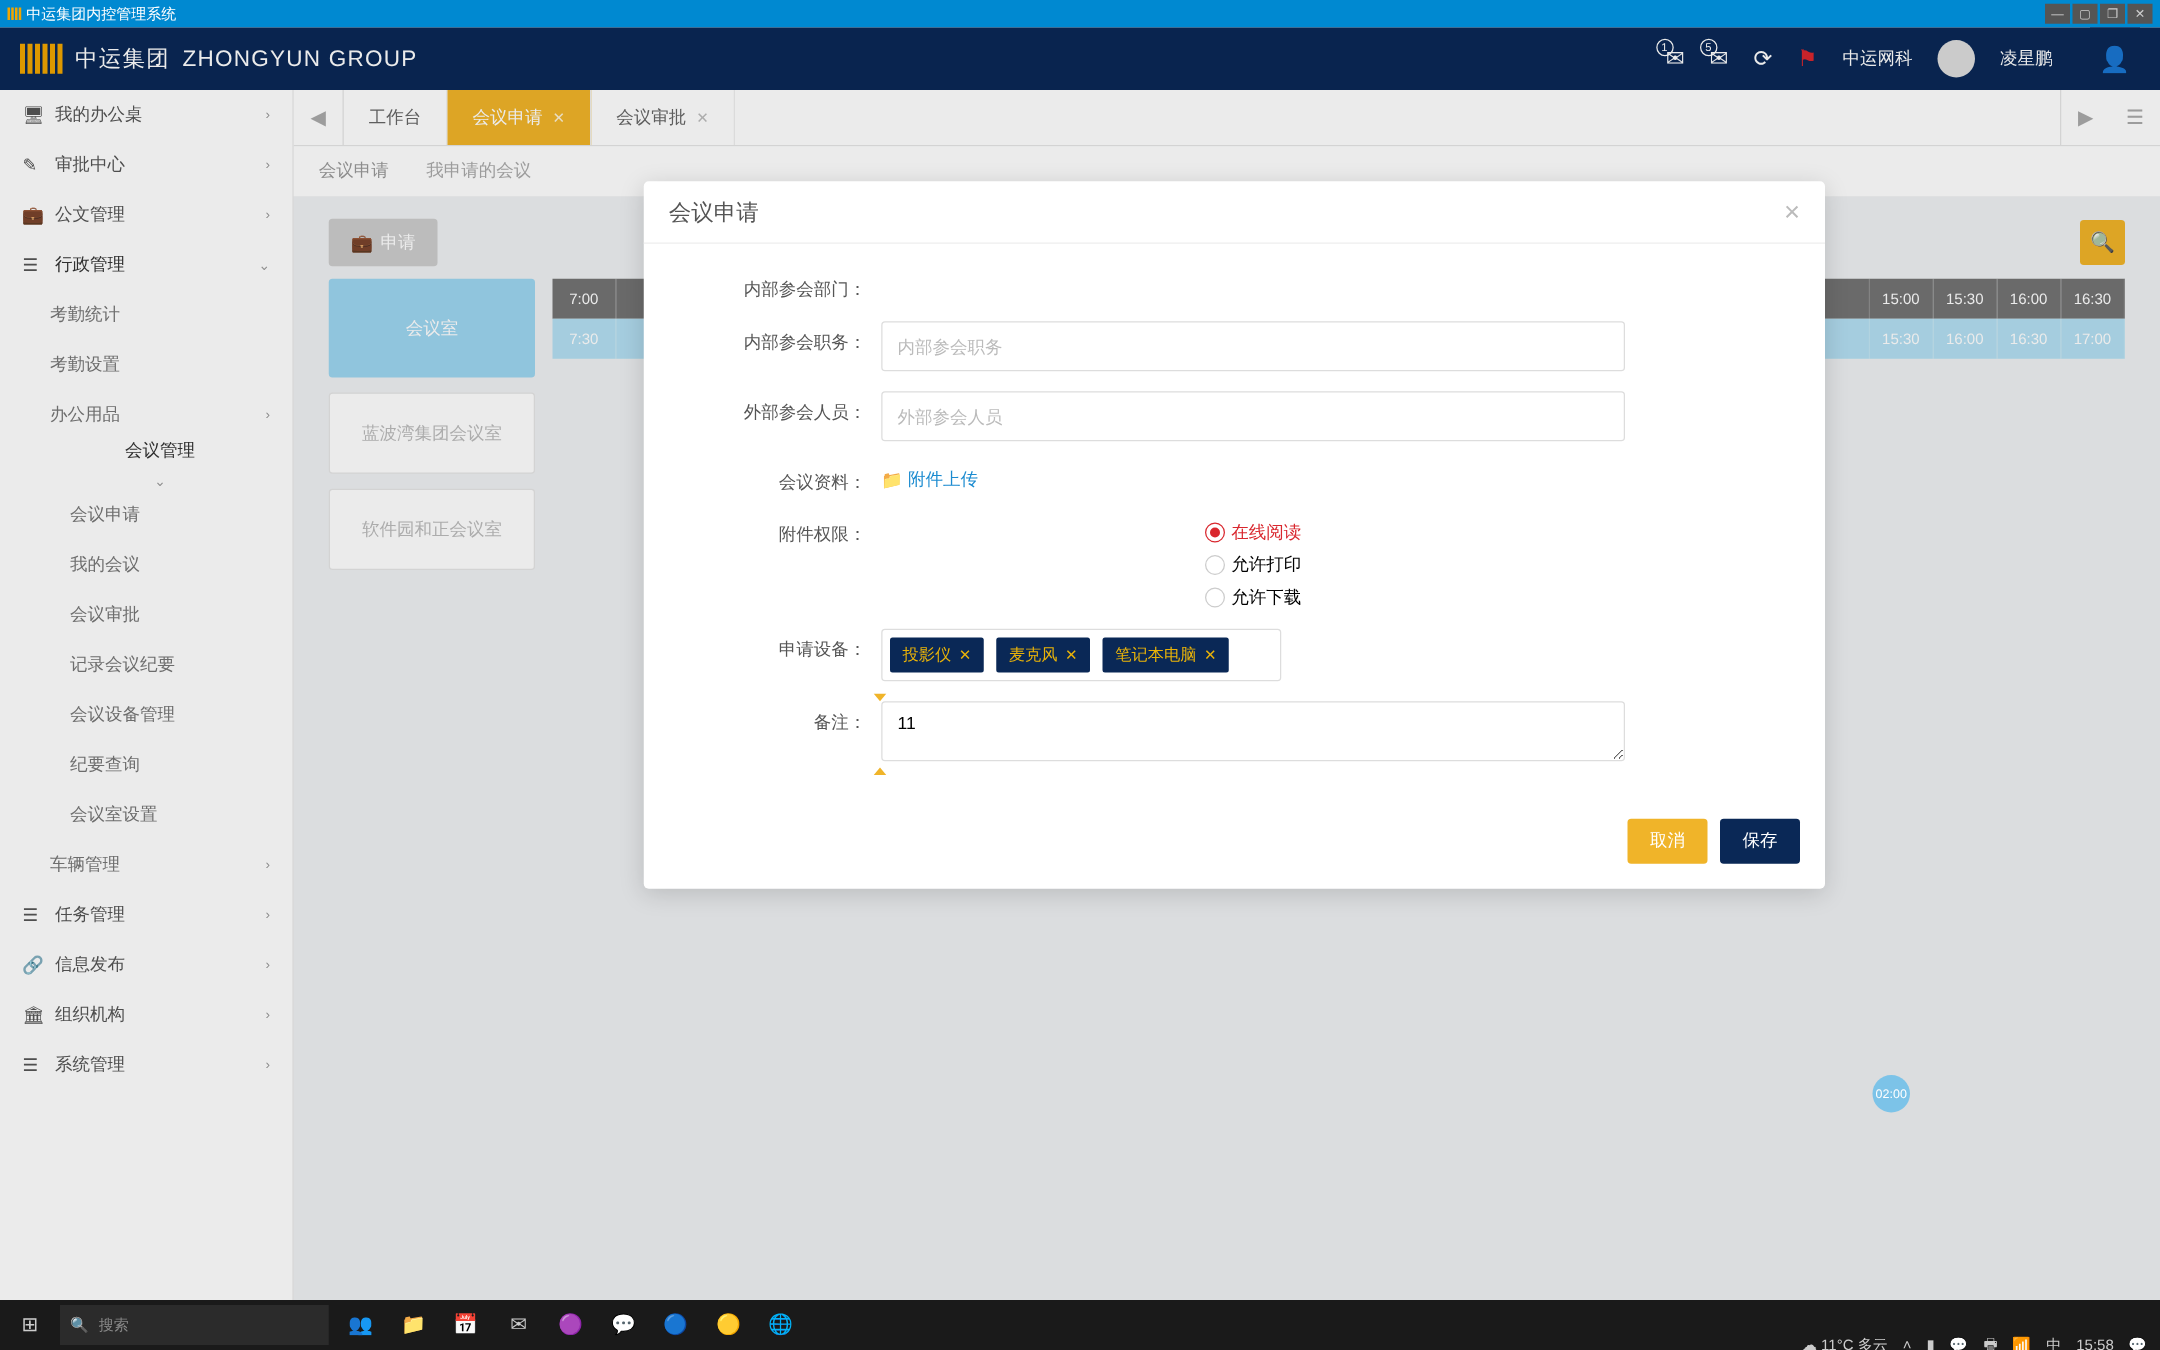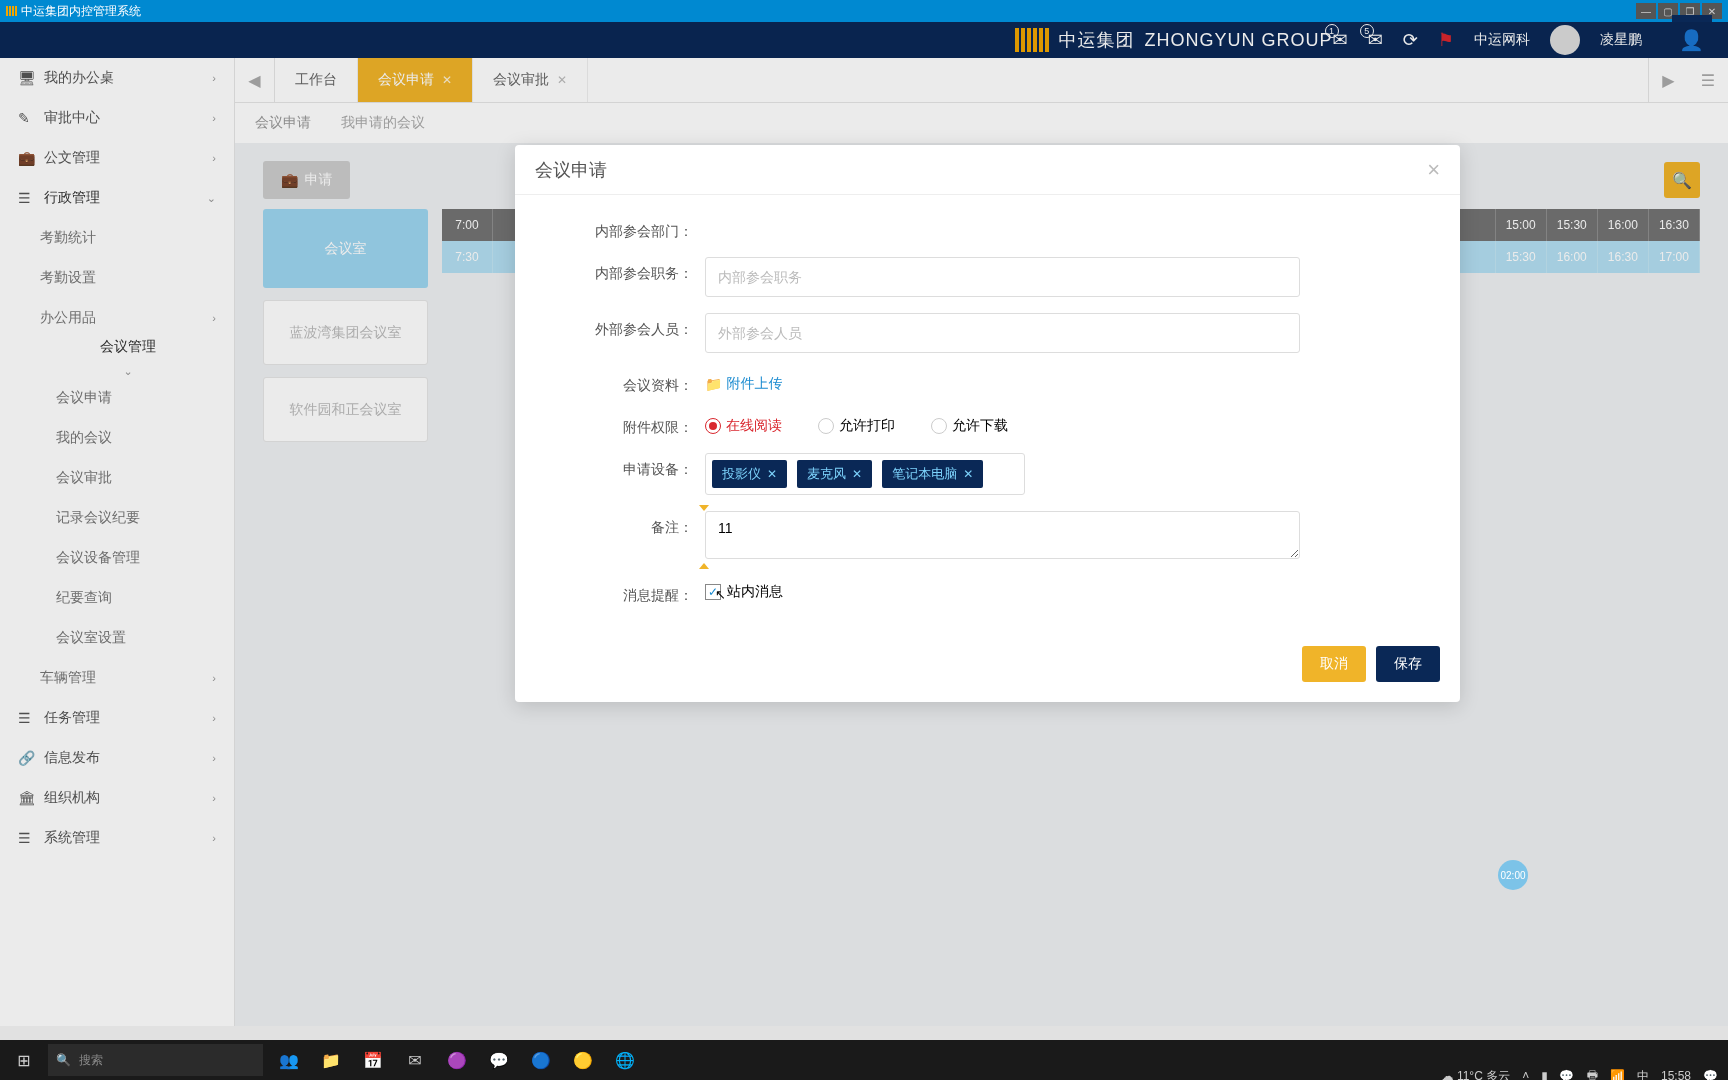--- a/index.html
+++ b/index.html
@@ -7,21 +7,21 @@
 
 
 .titlebar { height: 22px; background: #0089d1; color: #fff; display: flex; align-items: center; padding: 0 6px; font-size: 12px; justify-content: space-between; }
 .titlebar-left { display: flex; align-items: center; gap: 4px; }
 .titlebar-logo { display: flex; gap: 1px; }
 .titlebar-logo span { width: 2px; height: 10px; background: #f0a500; }
 .titlebar-controls { display: flex; gap: 2px; }
 .titlebar-controls div { width: 20px; height: 16px; background: #555; display: flex; align-items: center; justify-content: center; font-size: 10px; color: #ccc; }
 
 
-.header { height: 36px; background: #0a2856; display: flex; align-items: center; padding: 0 16px; color: #fff; justify-content: flex-end; }
+.header { height: 50px; background: #0a2856; display: flex; align-items: center; padding: 0 16px; color: #fff; justify-content: space-between; }
 .header-left { display: flex; align-items: center; gap: 10px; }
 .header-logo { display: flex; gap: 2px; align-items: center; }
 .header-logo span { width: 4px; height: 24px; background: #f0a500; }
 .header-brand { font-size: 18px; letter-spacing: 1px; }
 .header-right { display: flex; align-items: center; gap: 20px; }
 .badge-icon { position: relative; font-size: 18px; }
 .badge-num { position: absolute; top: -5px; left: -8px; width: 14px; height: 14px; border: 1px solid #fff; border-radius: 50%; font-size: 9px; display: flex; align-items: center; justify-content: center; }
 .header-flag { color: #d9272e; font-size: 18px; }
 .header-company { font-size: 14px; }
 .header-avatar { width: 30px; height: 30px; border-radius: 50%; background: #ddd; }
@@ -79,28 +79,28 @@
 .form-row { display: flex; align-items: flex-start; margin-bottom: 16px; }
 .form-label { width: 160px; text-align: right; padding-right: 12px; color: #555; font-size: 14px; padding-top: 8px; }
 .form-field { flex: 1; max-width: 595px; }
 .form-input { width: 100%; height: 40px; border: 1px solid #ddd; border-radius: 3px; padding: 0 12px; font-size: 14px; color: #333; }
 .form-input::placeholder { color: #bbb; }
 .form-textarea { width: 100%; height: 48px; border: 1px solid #ddd; border-radius: 3px; padding: 8px 12px; font-size: 14px; resize: vertical; position: relative; }
 .tri-mark { position: absolute; width: 0; height: 0; border-left: 5px solid transparent; border-right: 5px solid transparent; }
 .tri-mark.top { border-top: 6px solid #f0b429; }
 .tri-mark.bot { border-bottom: 6px solid #f0b429; }
 .attach-link { color: #1b8bd0; font-size: 14px; display: flex; align-items: center; gap: 4px; padding-top: 6px; }
-.radio-group { display: flex; gap: 36px; align-items: center; padding-top: 6px; font-size: 14px; }
+.radio-group { display: flex; gap: 8px; align-items: center; padding-top: 6px; font-size: 14px; flex-direction: column; }
 .radio { display: flex; align-items: center; gap: 5px; cursor: pointer; }
 .rdot { width: 16px; height: 16px; border: 1px solid #ccc; border-radius: 50%; display: flex; align-items: center; justify-content: center; }
 .rdot.sel { border-color: #d9272e; }
 .rdot.sel::after { content: ''; width: 8px; height: 8px; background: #d9272e; border-radius: 50%; }
 .radio.sel-label { color: #d9272e; }
 .tags { display: flex; gap: 10px; flex-wrap: wrap; border: 1px solid #ddd; border-radius: 3px; padding: 6px; }
-.tag { background: #0a2856; color: #7dd3fc; padding: 5px 10px; font-size: 13px; display: flex; align-items: center; gap: 6px; border-radius: 2px; }
+.tag { background: #0a2856; color: #eab308; padding: 5px 10px; font-size: 13px; display: flex; align-items: center; gap: 6px; border-radius: 2px; }
 .tag-x { cursor: pointer; font-size: 12px; }
 .checkbox-row { display: flex; align-items: center; gap: 6px; padding-top: 4px; font-size: 14px; }
 .chkbox { width: 16px; height: 16px; border: 1px solid #888; display: flex; align-items: center; justify-content: center; font-size: 12px; color: #1b8bd0; }
 .cursor-img { position: absolute; font-size: 13px; }
 .modal-foot { display: flex; justify-content: flex-end; gap: 10px; padding: 15px 20px 20px; }
 .btn { padding: 9px 18px; font-size: 14px; border-radius: 3px; cursor: pointer; border: none; }
 .btn-cancel { background: #f0b429; color: #fff; }
 .btn-save { background: #0a2856; color: #fff; }
 
 
@@ -389,30 +389,20 @@
       </div>
     </div>
     <div class="form-row" style="position:relative;">
       <div class="form-label">备注：</div>
       <div class="form-field" style="position:relative;">
         <div class="tri-mark top" style="left:-6px;top:-6px;"></div>
         <textarea class="form-textarea" style="">11</textarea>
         <div class="tri-mark bot" style="left:-6px;bottom:-6px;"></div>
       </div>
     </div>
-    <div class="form-row">
-      <div class="form-label">消息提醒：</div>
-      <div class="form-field">
-        <div class="checkbox-row" style="position:relative;">
-          <div class="chkbox">✓</div>
-          <span>站内消息</span>
-          <span class="cursor-img" style="left:10px;top:8px;">↖</span>
-        </div>
-      </div>
-    </div>
   </div>
   <div class="modal-foot">
     <button class="btn btn-cancel">取消</button>
     <button class="btn btn-save">保存</button>
   </div>
 </div>
 
 <div class="float-badge">02:00</div>
 
 <div class="taskbar">

